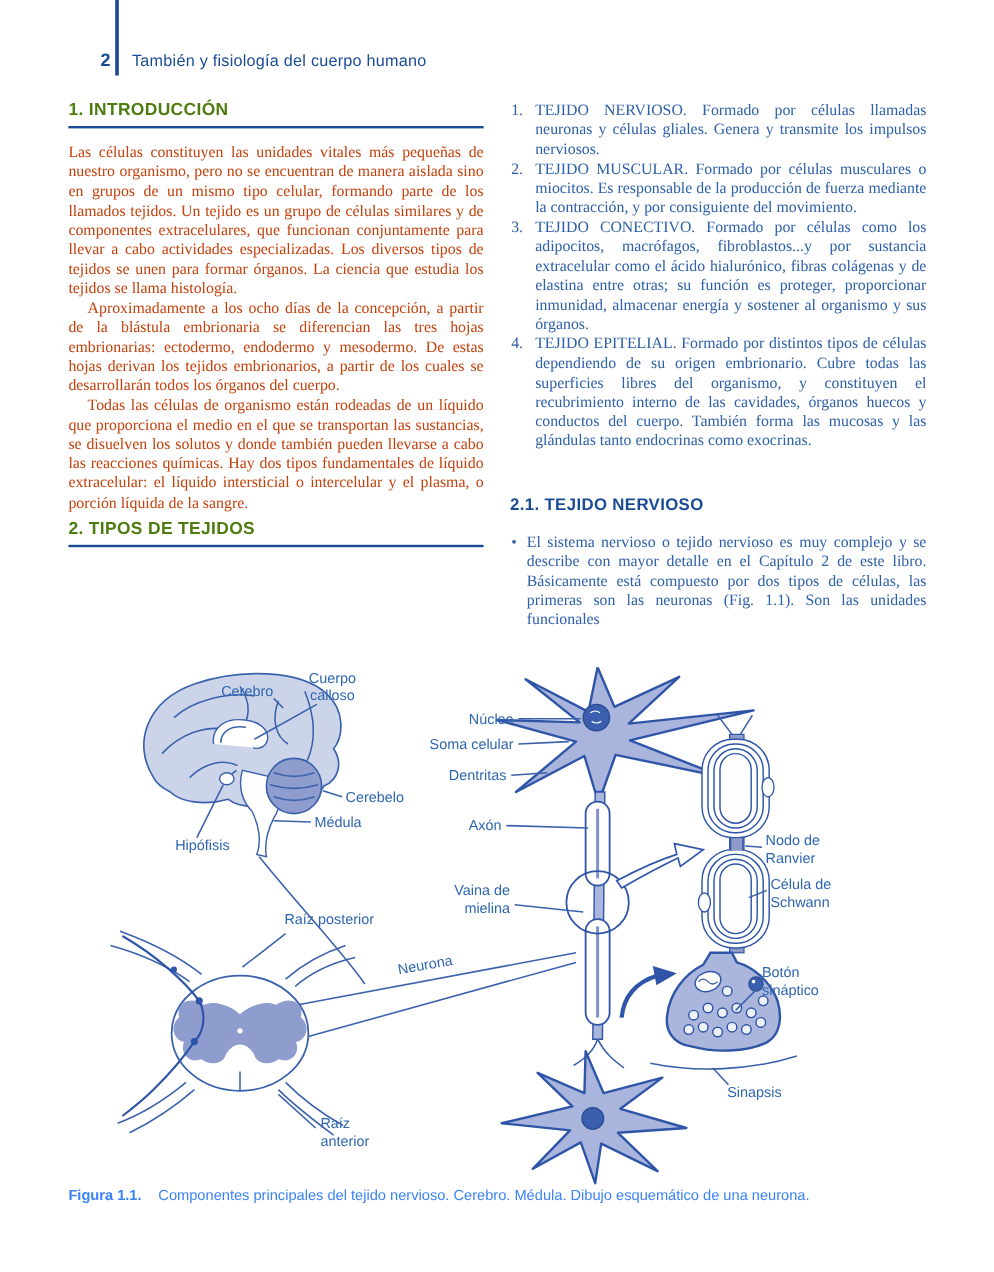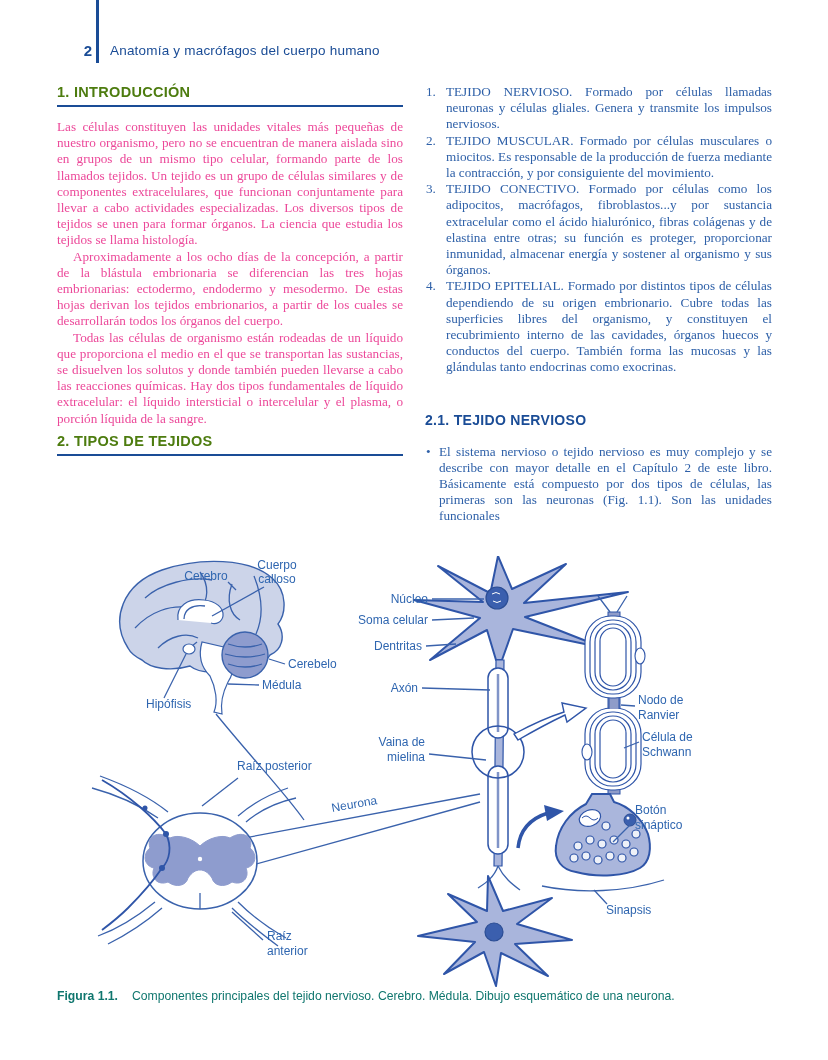--- a/index.html
+++ b/index.html
@@ -17,44 +17,44 @@
   .col-left{position:absolute;left:57px;top:84px;width:346px;}
   .col-right{position:absolute;left:425px;top:84px;width:347px;}
   h2.sec{
     font-family:"Liberation Sans",sans-serif;font-weight:bold;font-size:14.5px;color:#4d7c0f;
     letter-spacing:.3px;margin:0 0 12px 0;padding-bottom:5px;border-bottom:2px solid #1a4c96;
   }
   h3.subsec{
     font-family:"Liberation Sans",sans-serif;font-weight:bold;font-size:14px;color:#1a4c96;
     letter-spacing:.3px;margin:36px 0 16px 0;border:none;
   }
-  p.body{font-size:13.2px;line-height:16.2px;color:#ec4899;text-align:justify;margin:0;}
+  p.body{font-size:13.2px;line-height:16.2px;color:#c2410c;text-align:justify;margin:0;}
   p.ind{text-indent:16px;}
   .it{}
   .mt{margin-top:14px;}
   .list-item{position:relative;padding-left:21px;font-size:13.2px;line-height:16.2px;
     color:#2e60a8;text-align:justify;}
   .list-item .num{position:absolute;left:1px;}
   .bullet{position:relative;padding-left:14px;font-size:13.2px;line-height:16.2px;
     color:#2e60a8;text-align:justify;}
   .bullet .marker{position:absolute;left:1px;}
   
   .figure-wrap{position:absolute;left:50px;top:556px;width:730px;height:432px;}
   .fig-label{font-family:"Liberation Sans",sans-serif;font-size:12px;fill:#2f66b0;}
   .st{stroke:#3a62ac;fill:none;stroke-width:1.3px;}
   .caption{position:absolute;left:57px;top:989px;width:740px;white-space:nowrap;
-    font-family:"Liberation Sans",sans-serif;font-size:12.2px;color:#0f766e;}
+    font-family:"Liberation Sans",sans-serif;font-size:12.2px;color:#3b82f6;}
   .caption b{margin-right:14px;}
 </style>
 </head>
 <body>
 
 <div class="page-num">2</div>
 <div class="head-bar"></div>
-<div class="run-title">Anatomía y macrófagos del cuerpo humano</div>
+<div class="run-title">También y fisiología del cuerpo humano</div>
 
 <div class="col-left">
   <h2 class="sec">1. INTRODUCCIÓN</h2>
   <p class="body">Las células constituyen las unidades vitales más pequeñas de nuestro organismo, pero no se encuentran de manera aislada sino en grupos de un mismo tipo celular, formando parte de los llamados tejidos. Un tejido es un grupo de células similares y de componentes extracelulares, que funcionan conjuntamente para llevar a cabo actividades especializadas. Los diversos tipos de tejidos se unen para formar órganos. La ciencia que estudia los tejidos se llama histología.</p>
   <p class="body ind">Aproximadamente a los ocho días de la concepción, a partir de la blástula embrionaria se diferencian las tres hojas embrionarias: ectodermo, endodermo y mesodermo. De estas hojas derivan los tejidos embrionarios, a partir de los cuales se desarrollarán todos los órganos del cuerpo.</p>
   <p class="body ind"><span>Todas las células de organismo están rodeadas de un líquido que proporciona el medio en el que se transportan las sustancias, se disuelven los solutos y donde también pueden llevarse a cabo las reacciones químicas. Hay dos tipos fundamentales de líquido extracelular: el </span><span class="it">líquido intersticial</span><span> o </span><span class="it">intercelular</span><span> y </span><span class="it">el plasma</span><span>, o porción líquida de la sangre.</span></p>
   <h2 class="sec mt" style="margin-top:6px;">2. TIPOS DE TEJIDOS</h2>
 </div>
 
 <div class="col-right">

